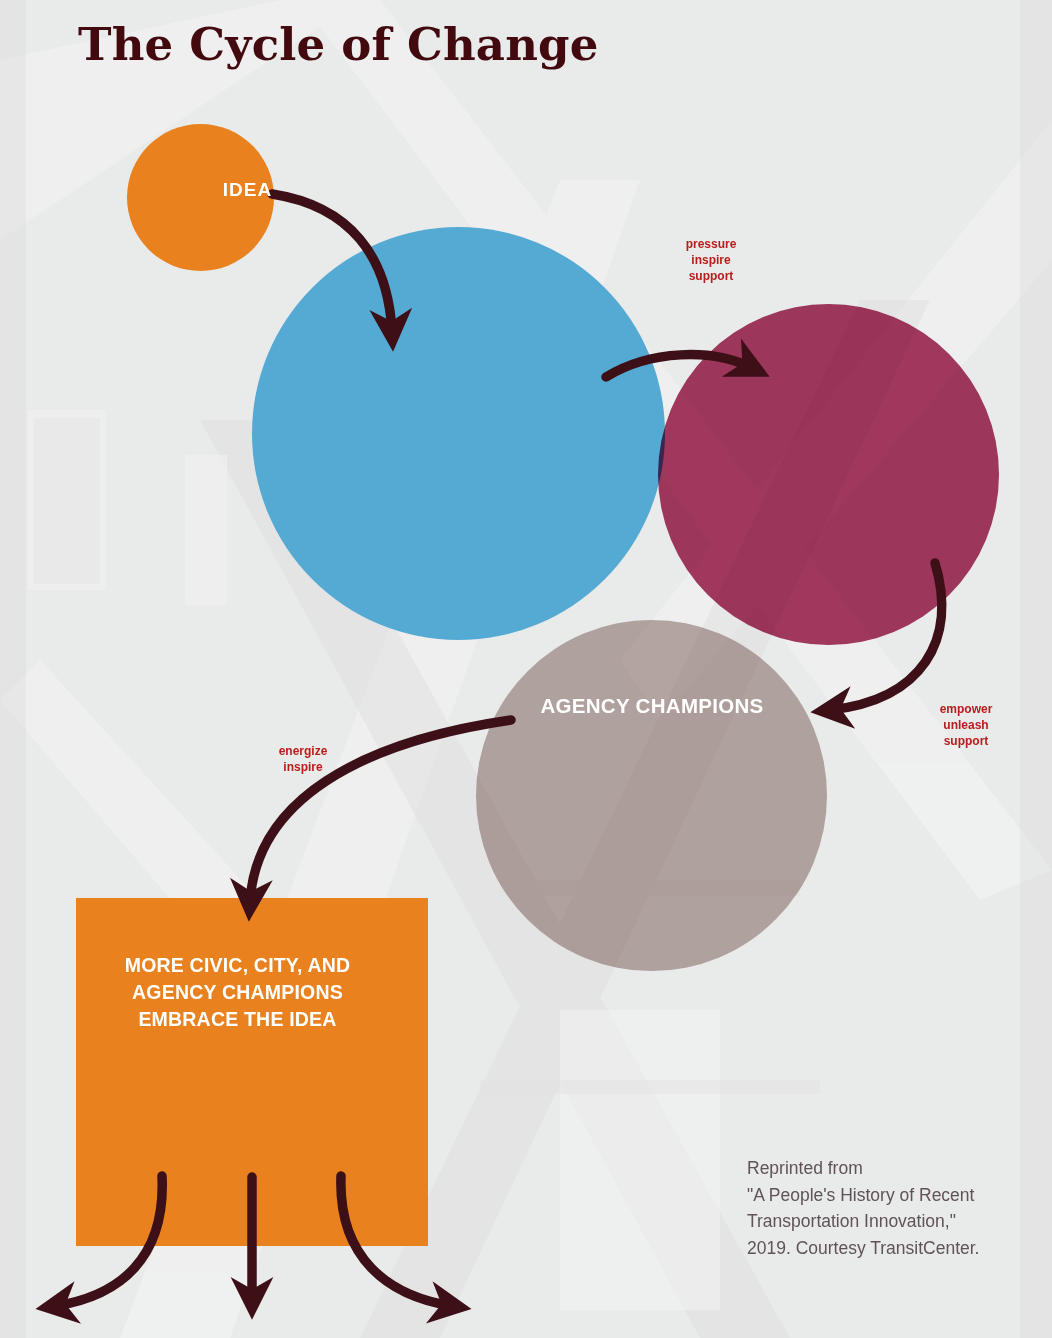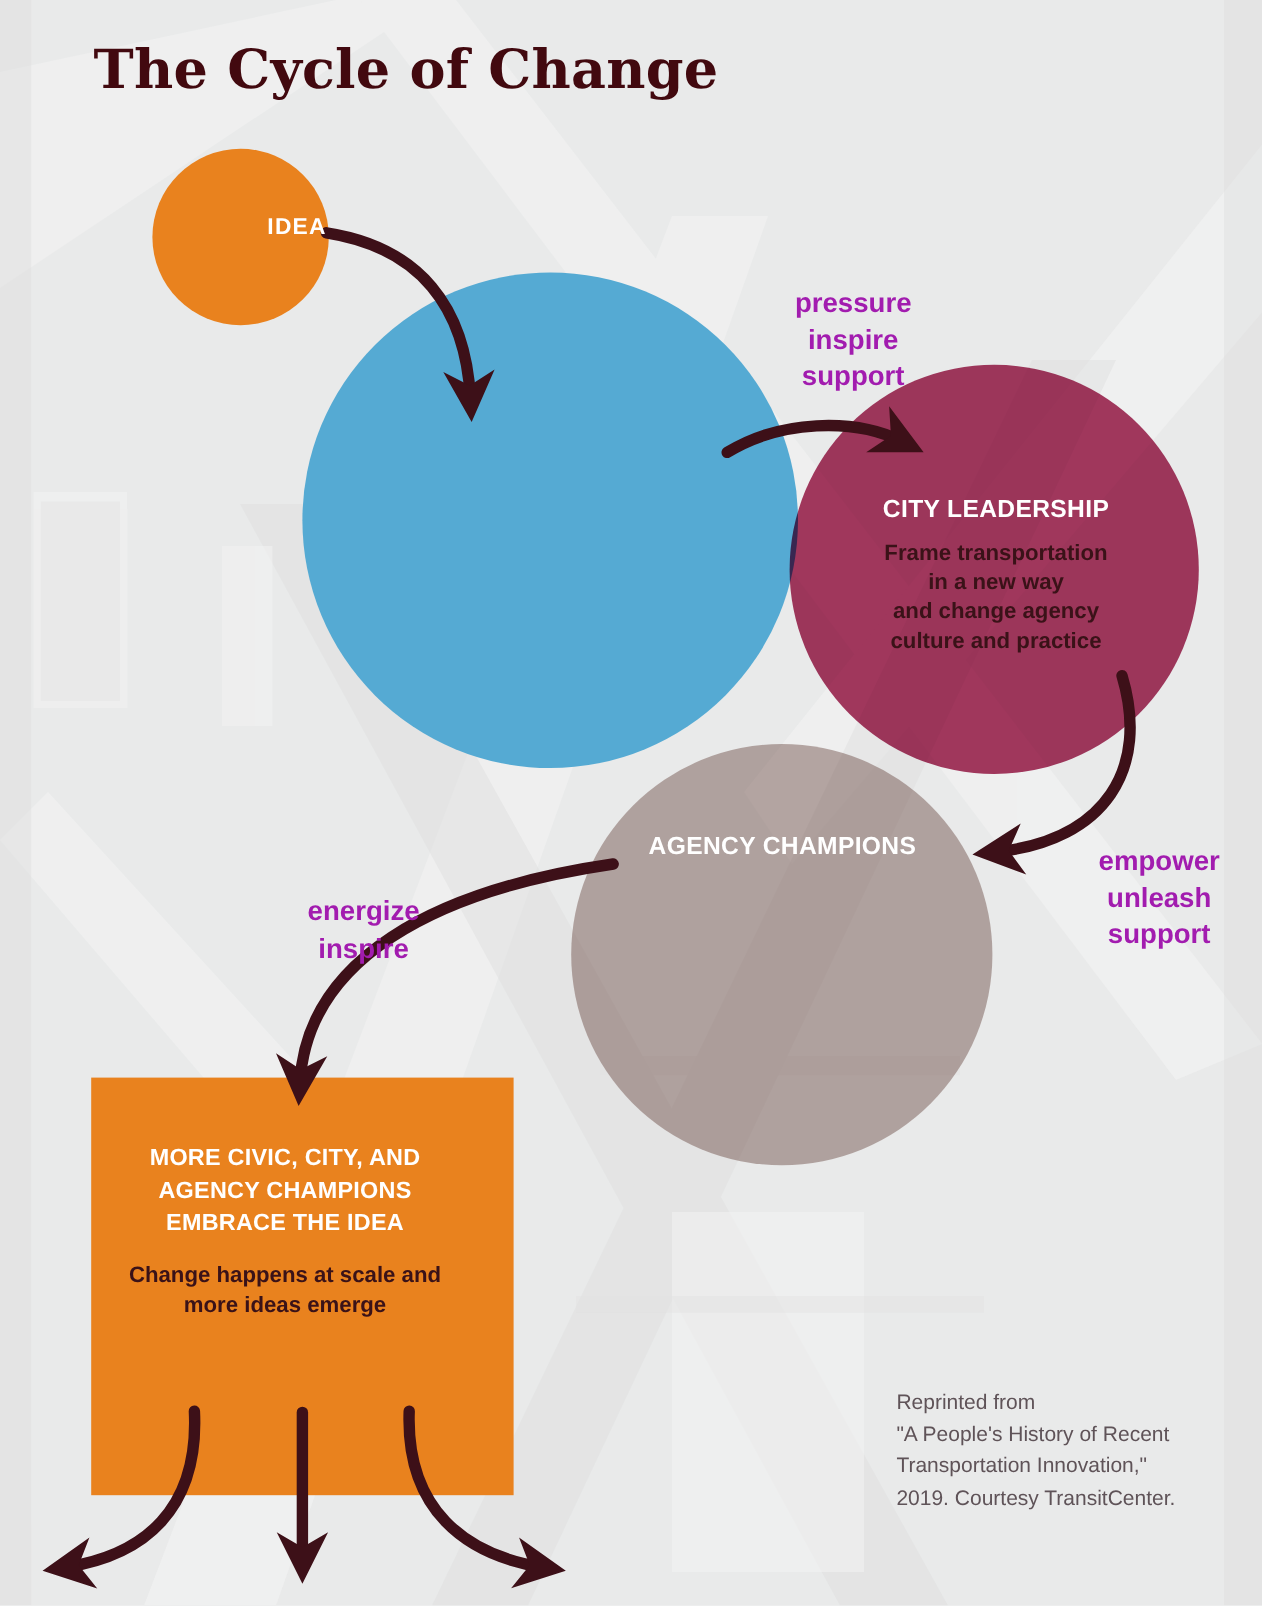--- a/index.html
+++ b/index.html
@@ -33,21 +33,20 @@
   #page-title {
     position: absolute;
     left: 78px;
     top: 18px;
     font-family: "DejaVu Serif", "Liberation Serif", serif;
     font-weight: 700;
     font-size: 45px;
     letter-spacing: 0.2px;
     color: #42090f;
     white-space: nowrap;
-    margin-top: 13px;
   }
 
   
   .circle {
     position: absolute;
     border-radius: 50%;
   }
   #circle-idea {
     left: 127px; top: 124px;
     width: 147px; height: 147px;
@@ -137,23 +136,23 @@
     color: #3a1218;
     font-weight: 700;
     font-size: 18.5px;
     line-height: 1.34;
     margin-top: 17px;
   }
 
   
   .conn-label {
     position: absolute;
-    color: #a21caf;
-    font-weight: 700;
-    font-size: 23px;
+    color: #b91c1c;
+    font-weight: 700;
+    font-size: 12px;
     line-height: 1.33;
     text-align: center;
     white-space: pre-line;
   }
   #conn-pressure { left: 655px; top: 237px; width: 112px; }
   #conn-empower  { left: 912px; top: 702px; width: 108px; }
   #conn-energize { left: 247px; top: 716px; width: 112px; margin-top: 28px; }
 
   
   #attribution {
@@ -232,38 +231,29 @@
     </g>
   </svg>
 
   <div class="circle-label" id="label-idea">
     <div class="c-title">IDEA</div>
   </div>
 
   <div class="circle-label" id="label-civic">
   </div>
 
-  <div class="circle-label" id="label-city">
-    <div class="c-title">CITY LEADERSHIP</div>
-    <div class="c-body" style="white-space:pre-line">Frame transportation
-in a new way
-and change agency
-culture and practice</div>
-  </div>
 
   <div class="circle-label" id="label-agency">
     <div class="c-title">AGENCY CHAMPIONS</div>
   </div>
 
   <div id="outcome-label">
     <div class="o-title" style="white-space:pre-line">MORE CIVIC, CITY, AND
 AGENCY CHAMPIONS
 EMBRACE THE IDEA</div>
-    <div class="o-body" style="white-space:pre-line">Change happens at scale and
-more ideas emerge</div>
   </div>
 
   <div class="conn-label" id="conn-pressure">pressure
 inspire
 support</div>
   <div class="conn-label" id="conn-empower">empower
 unleash
 support</div>
   <div class="conn-label" id="conn-energize">energize
 inspire</div>

